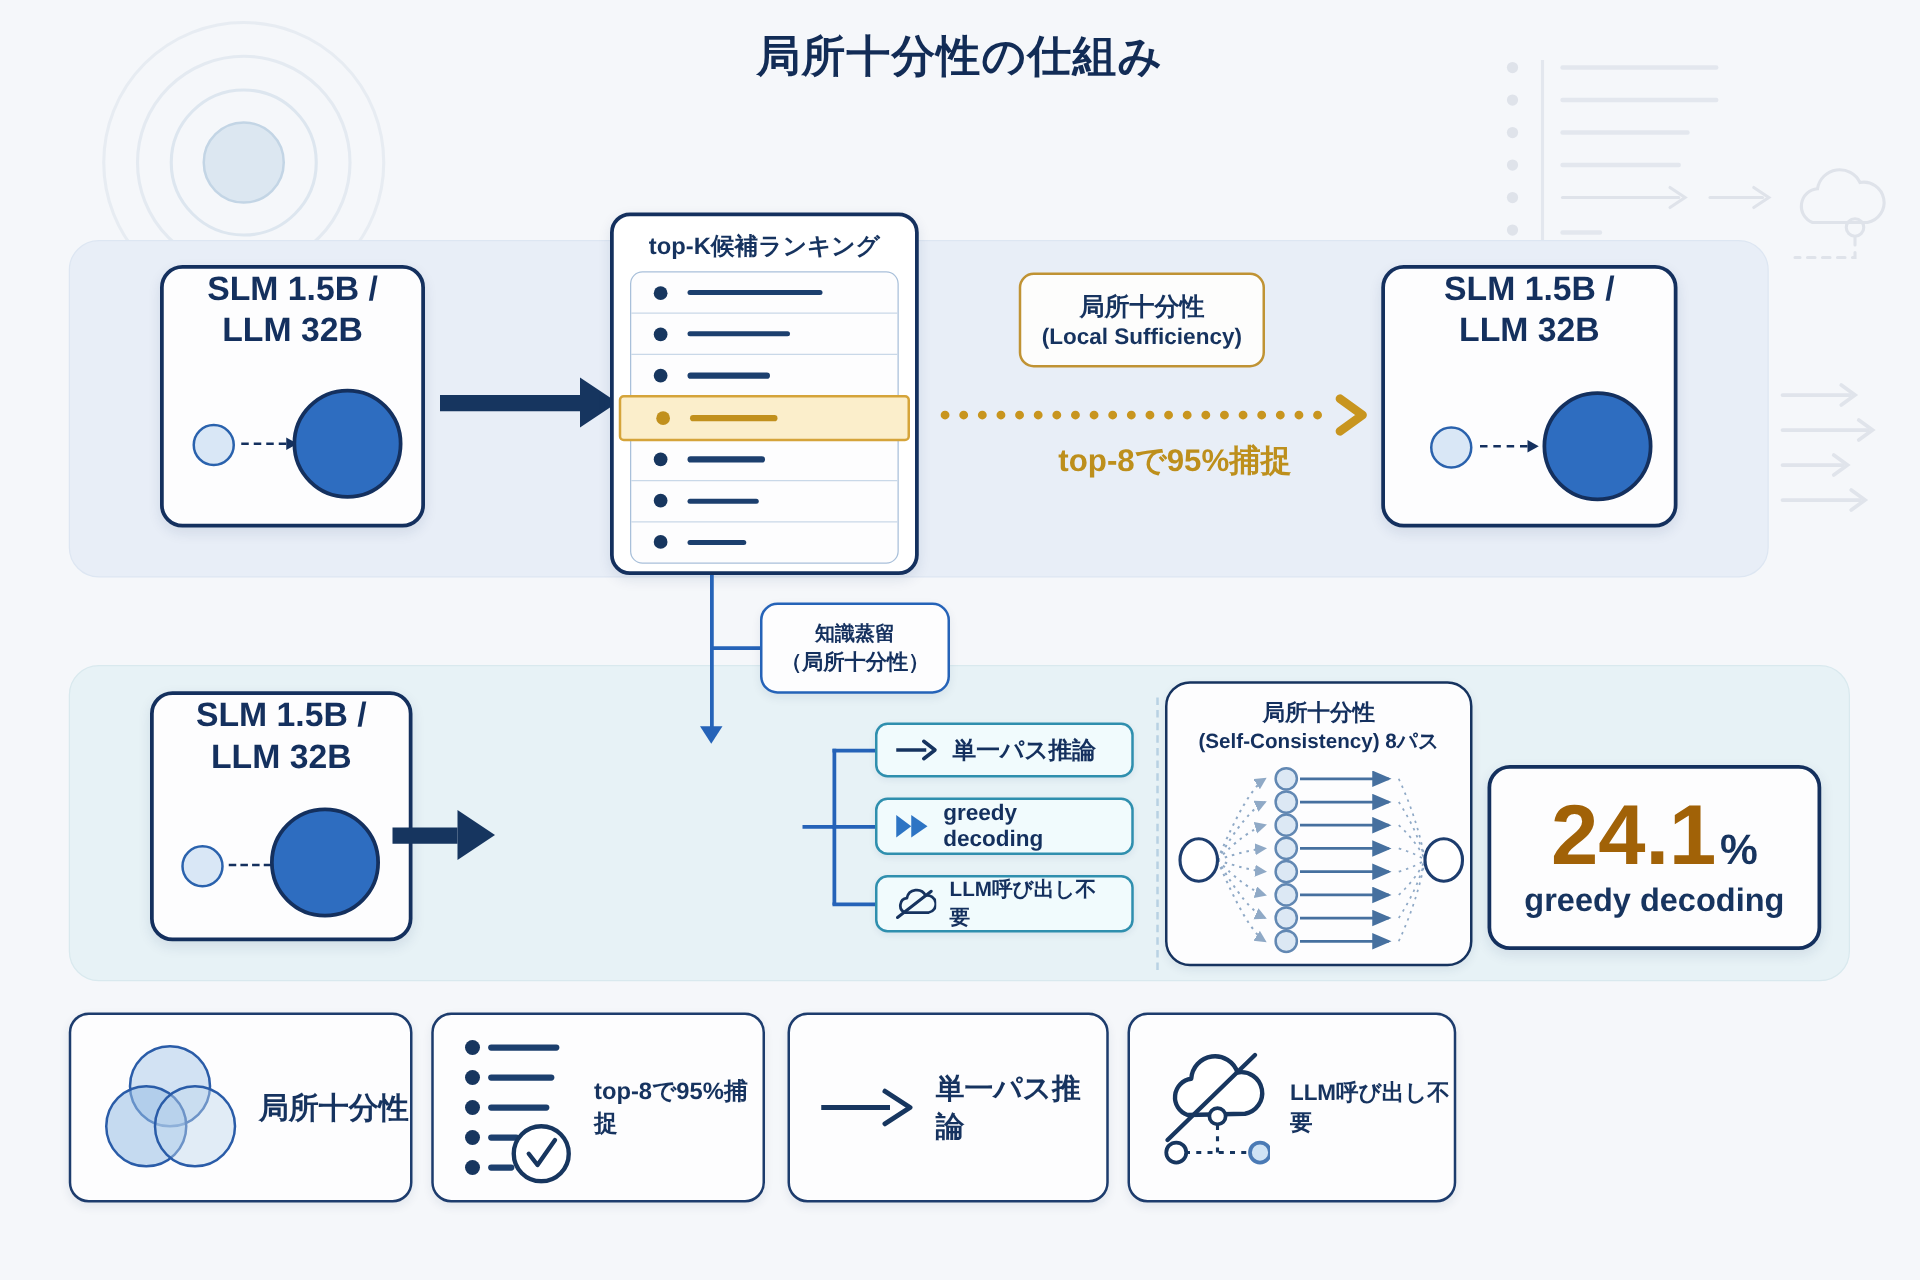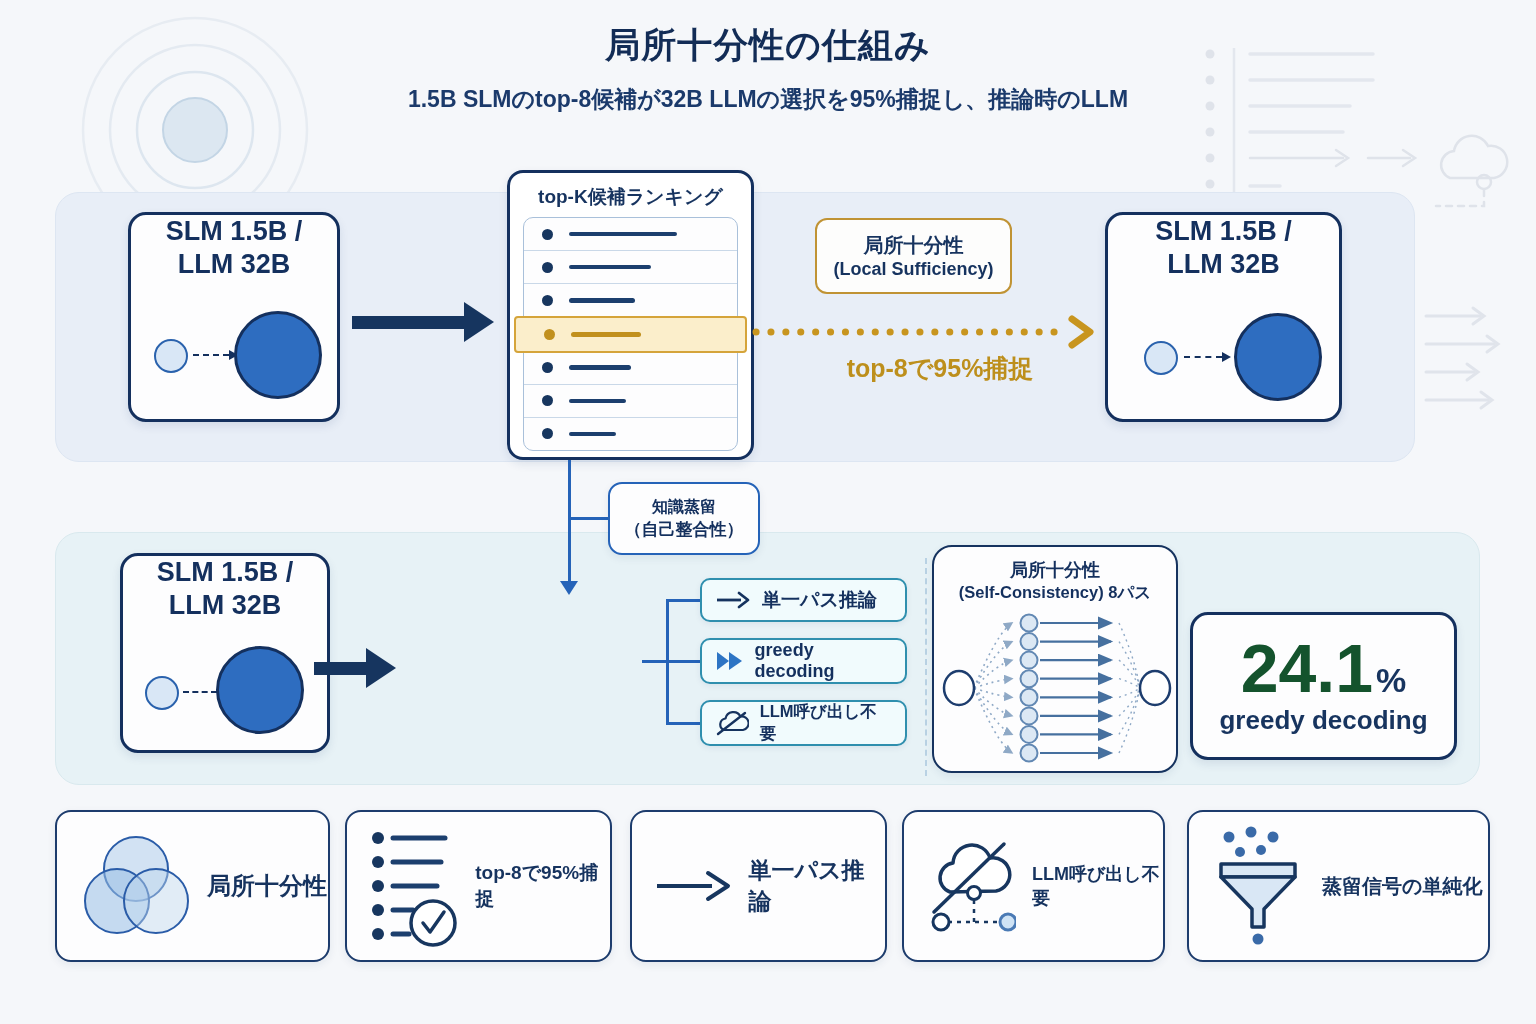--- a/index.html
+++ b/index.html
@@ -29,21 +29,21 @@
   .big-circle{position:absolute;width:88px;height:88px;border-radius:50%;background:var(--accent-blue);border:3px solid var(--navy);}
   .dash-arrow{position:absolute;height:0;border-top:2.5px dashed var(--navy);}
   .dash-arrow::after{content:"";position:absolute;right:-9px;top:-6px;border-left:9px solid var(--navy);border-top:5px solid transparent;border-bottom:5px solid transparent;}
 
   
   .thick-arrow{position:absolute;display:flex;align-items:center;}
   .thick-arrow .shaft{height:13px;background:#16355f;}
   .thick-arrow .head{width:0;height:0;border-top:20px solid transparent;border-bottom:20px solid transparent;border-left:30px solid #16355f;}
 
   
-  .rank-box{position:absolute;left:507px;top:170px;width:247px;height:290px;background:#fff;border:3px solid var(--navy);border-radius:16px;box-shadow:0 4px 10px rgba(20,48,94,.10);}
+  .rank-box{position:absolute;left:488px;top:170px;width:247px;height:290px;background:#fff;border:3px solid var(--navy);border-radius:16px;box-shadow:0 4px 10px rgba(20,48,94,.10);}
   .rank-title{text-align:center;font-size:19px;font-weight:bold;color:#16335f;margin-top:11px;}
   .rank-list{position:absolute;left:13px;top:44px;width:215px;height:234px;border:1.5px solid #a9c0da;border-radius:10px;display:flex;flex-direction:column;background:#fdfdfe;}
   .rank-row{flex:1;display:flex;align-items:center;gap:16px;padding-left:18px;border-bottom:1.5px solid #c9d8e8;}
   .rank-row:last-child{border-bottom:none;}
   .rank-bullet{width:11px;height:11px;border-radius:50%;background:#17365f;flex:0 0 auto;}
   .rank-line{height:4.5px;border-radius:3px;background:#1c3f6e;}
   .rank-row.highlight{margin:-1px -10px;padding-left:28px;background:var(--gold-bg);border:2.5px solid #d5a43a;border-radius:4px;z-index:3;}
   .rank-row.highlight .rank-bullet,.rank-row.highlight .rank-line{background:#c1901d;}
 
   
@@ -74,21 +74,21 @@
 
   
   .sc-box{position:absolute;left:932px;top:545px;width:246px;height:228px;background:#fdfdfe;border:2.5px solid #16335f;border-radius:20px;box-shadow:0 3px 8px rgba(20,48,94,.08);}
   .sc-title{text-align:center;font-size:18px;font-weight:bold;margin-top:11px;}
   .sc-sub{text-align:center;font-size:16.5px;font-weight:bold;}
   .sc-svg{position:absolute;left:7px;top:66px;}
 
   
   .stat-box{position:absolute;left:1190px;top:612px;width:267px;height:148px;background:#fdfdfe;border:3.5px solid var(--navy);border-radius:18px;display:flex;flex-direction:column;align-items:center;justify-content:center;box-shadow:0 4px 10px rgba(20,48,94,.10);}
   .stat-line{display:flex;align-items:baseline;line-height:.95;}
-  .stat-value{font-size:68px;font-weight:bold;color:#14532d;}
+  .stat-value{font-size:68px;font-weight:bold;color:#a16207;}
   .stat-unit{font-size:34px;font-weight:bold;color:#17345f;margin-left:3px;}
   .stat-label{font-size:26px;font-weight:bold;color:#17345f;margin-top:4px;}
 
   
   .legend-box{position:absolute;top:810px;height:152px;background:#fdfdfe;border:2.5px solid #1d3c6d;border-radius:16px;display:flex;align-items:center;gap:16px;padding-left:22px;box-shadow:0 3px 8px rgba(20,48,94,.08);}
   .legend-label{font-weight:bold;color:#16335f;}
   .lg-1{left:55px;width:275px;}  .lg-1 .legend-label{font-size:24px;}
   .lg-2{left:345px;width:267px;} .lg-2 .legend-label{font-size:19px;}
   .lg-3{left:630px;width:257px;} .lg-3 .legend-label{font-size:23px;}
   .lg-4{left:902px;width:263px;} .lg-4 .legend-label{font-size:18px;}
@@ -140,21 +140,20 @@
       <line x1="8" y1="44" x2="76" y2="44"></line>
         <path d="M69 36 L80 44 L69 52"></path>
       <line x1="8" y1="72" x2="56" y2="72"></line>
         <path d="M49 64 L60 72 L49 80"></path>
       <line x1="8" y1="100" x2="70" y2="100"></line>
         <path d="M63 92 L74 100 L63 108"></path>
     </g>
   </svg>
 
   <div class="main-title">局所十分性の仕組み</div>
-  <div class="sub-title">1.5B SLMのtop-8候補が32B LLMの選択を95%捕捉し、推論時のLLM</div>
 
   <div class="panel panel-top"></div>
   <div class="panel panel-main"></div>
 
   <div class="model-box" style="left:128px;top:212px;width:212px;height:210px;">
     <div class="model-title">
       <div>SLM 1.5B /</div>
         <div>LLM 32B</div>
     </div>
     <div class="small-circle" style="left:23px;top:124px;"></div>
@@ -220,21 +219,21 @@
     <div class="small-circle" style="left:36px;top:126px;"></div>
     <div class="dash-arrow" style="left:76px;top:141px;width:38px;"></div>
     <div class="big-circle" style="left:126px;top:98px;"></div>
   </div>
 
   <div class="vline" style="left:568px;top:460px;height:122px;"></div>
   <div class="down-head" style="left:560px;top:581px;"></div>
   <div class="hline" style="left:570px;top:517px;width:38px;"></div>
   <div class="distill-box">
     <div class="l1">知識蒸留</div>
-    <div class="l2">（自己整合性）</div>
+    <div class="l2">（局所十分性）</div>
   </div>
 
   <div class="model-box" style="left:120px;top:553px;width:210px;height:200px;">
     <div class="model-title">
       <div>SLM 1.5B /</div>
         <div>LLM 32B</div>
     </div>
     <div class="small-circle" style="left:22px;top:120px;"></div>
     <div class="dash-arrow" style="left:60px;top:135px;width:34px;"></div>
     <div class="big-circle" style="left:93px;top:90px;"></div>
@@ -378,29 +377,14 @@
       <line x1="8" y1="82" x2="78" y2="14" stroke="#17365f" stroke-width="3.5" stroke-linecap="round"></line>
       <circle cx="48" cy="63" r="6.5" fill="#fff" stroke="#17365f" stroke-width="3"></circle>
       <line x1="48" y1="70" x2="48" y2="92" stroke="#17365f" stroke-width="2.5" stroke-dasharray="4 5"></line>
       <line x1="22" y1="92" x2="74" y2="92" stroke="#17365f" stroke-width="2.5" stroke-dasharray="4 5"></line>
       <circle cx="15" cy="92" r="8" fill="#fff" stroke="#17365f" stroke-width="3"></circle>
       <circle cx="82" cy="92" r="8" fill="#cfe3f5" stroke="#4a7ab5" stroke-width="3"></circle>
     </svg>
     <span class="legend-label">LLM呼び出し不要</span>
   </div>
 
-  <div class="legend-box lg-5">
-    <svg width="95" height="125">
-      <g fill="#3a6aa8">
-        <circle cx="18" cy="13" r="5.5"></circle>
-          <circle cx="40" cy="8" r="5.5"></circle>
-          <circle cx="62" cy="13" r="5.5"></circle>
-        <circle cx="29" cy="28" r="5"></circle>
-          <circle cx="50" cy="26" r="5"></circle>
-      </g>
-      <path d="M10 40 L84 40 L84 53 L10 53 Z" fill="#d9e7f5" stroke="#17365f" stroke-width="3.5" stroke-linejoin="round"></path>
-      <path d="M10 53 L84 53 L53 85 L53 103 L41 103 L41 85 Z" fill="#d9e7f5" stroke="#17365f" stroke-width="3.5" stroke-linejoin="round"></path>
-      <circle cx="47" cy="115" r="5.5" fill="#3a6aa8"></circle>
-    </svg>
-    <span class="legend-label">蒸留信号の単純化</span>
-  </div>
 
 </div>
 
 </body></html>

